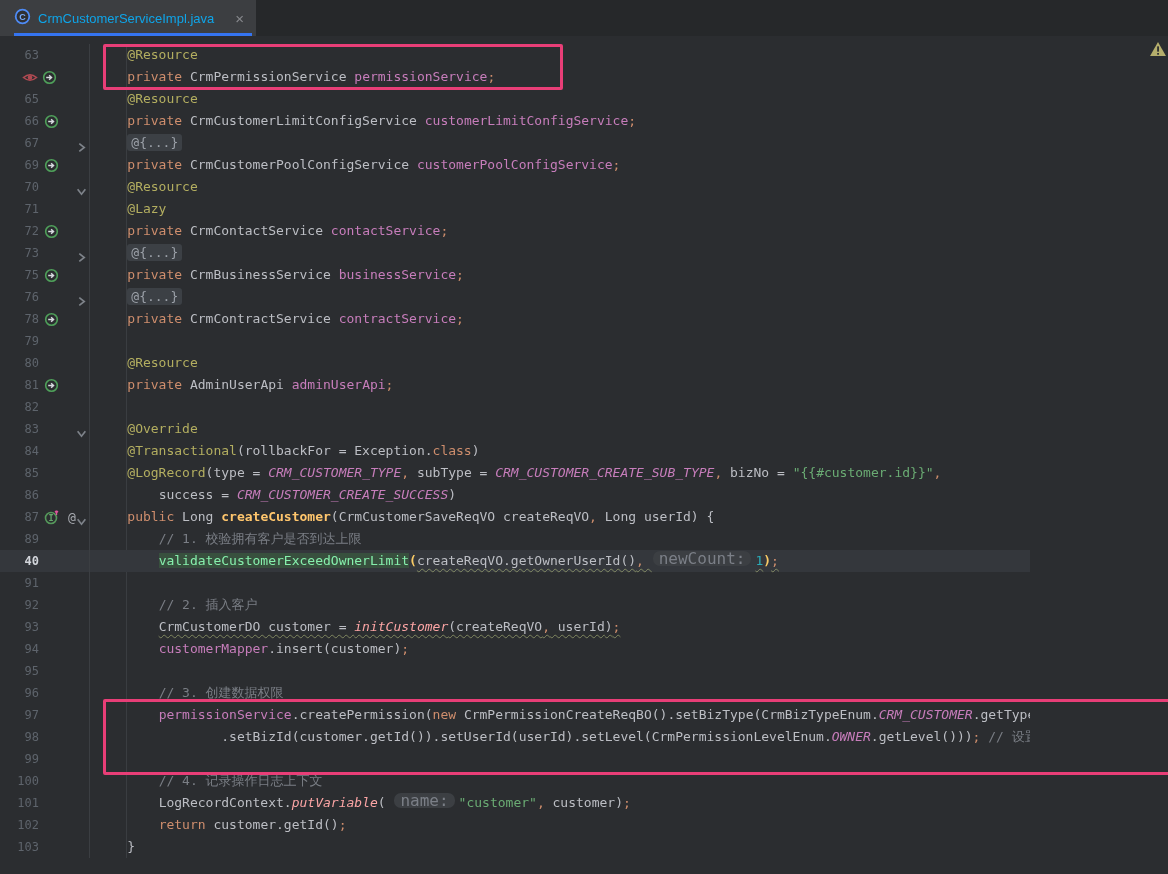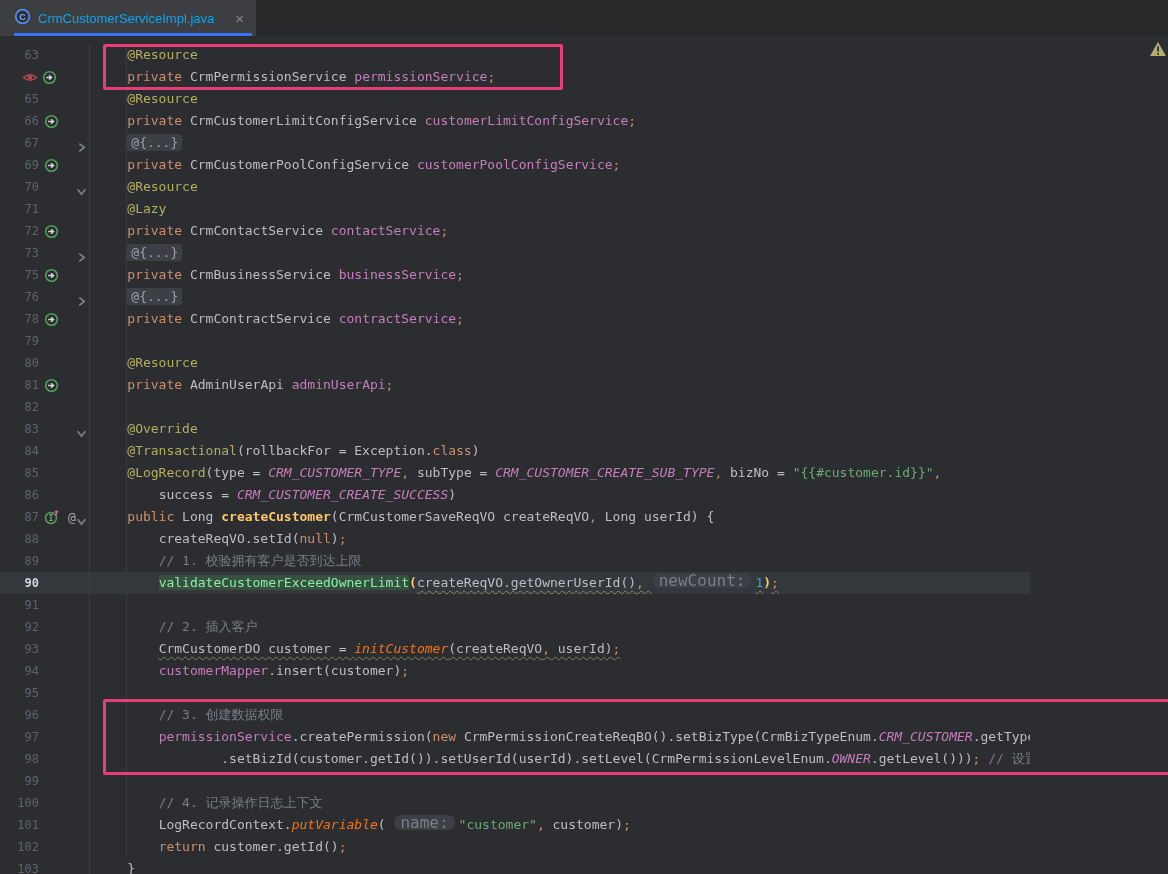--- a/index.html
+++ b/index.html
@@ -44,21 +44,21 @@
   .tk-a { color:#B3AE60; }                       
   .tk-d { color:#BCBEC4; }                       
   .tk-f { color:#C77DBB; }                       
   .tk-c { color:#C77DBB; font-style:italic; }    
   .tk-s { color:#6AAB73; }                       
   .tk-m { color:#7A7E85; }                       
   .tk-n { color:#2AACB8; }                       
   .tk-y { color:#FFC66D; font-weight:bold; }     
   .tk-p { color:#CF8E6D; }                       
   .tk-b { color:#FACB66; font-weight:bold; }     
-  .tk-i { color:#f97316; font-style:italic; }    
+  .tk-i { color:#fca5a5; font-style:italic; }    
   .tk-h { color:#86efac; background:#38503E; }   
   .tk-F { color:#9BA0A8; background:#3C4045; border-radius:3px; padding:1px 4px; } 
   .tk-I { display:inline-block; color:#7B7F87; background:#3C3F43; border-radius:7px;
           padding:0 6px; margin:0 4px 0 1px; font-size:16px; line-height:15px;
           transform:translateY(-1px); }          
   .wavy { text-decoration:underline; text-decoration-style:wavy;
           text-decoration-color:rgba(186,196,130,.55); text-decoration-thickness:1px;
           text-underline-offset:3px; }
 
   
@@ -287,33 +287,27 @@
               </svg></span>
           </span>
           <span class="gfold"><svg width="11" height="11" viewBox="0 0 10 10">
               <path d="M1.5 3 L5 7.5 L8.5 3" stroke="#7E838A" stroke-width="1.5" fill="none"></path>
             </svg></span>
         </div>
         <div class="code"><span class="tk-d">    </span><span class="tk-k">public </span><span class="tk-d">Long </span><span class="tk-y">createCustomer</span><span class="tk-d">(CrmCustomerSaveReqVO createReqVO</span><span class="tk-p">, </span><span class="tk-d">Long userId</span><span class="tk-d">) {</span></div>
       </div>
       <div class="row">
         <div class="gutter">
-          <span class="num">88</span>
-        </div>
-        <div class="code"><span class="tk-d">        </span><span class="tk-d">createReqVO.setId(</span><span class="tk-k">null</span><span class="tk-d">)</span><span class="tk-p">;</span></div>
-      </div>
-      <div class="row">
-        <div class="gutter">
           <span class="num">89</span>
         </div>
         <div class="code"><span class="tk-d">        </span><span class="tk-m">// 1. 校验拥有客户是否到达上限</span></div>
       </div>
       <div class="row cur">
         <div class="gutter">
-          <span class="num">90</span>
+          <span class="num">40</span>
         </div>
         <div class="code"><span class="tk-d">        </span><span class="tk-h">validateCustomerExceedOwnerLimit</span><span class="tk-b">(</span><span class="tk-d wavy">createReqVO.getOwnerUserId()</span><span class="tk-p wavy">, </span><span class="tk-I">newCount:</span><span class="tk-n wavy">1</span><span class="tk-b">)</span><span class="tk-p wavy">;</span></div>
       </div>
       <div class="row">
         <div class="gutter">
           <span class="num">91</span>
         </div>
         <div class="code"></div>
       </div>
       <div class="row">

